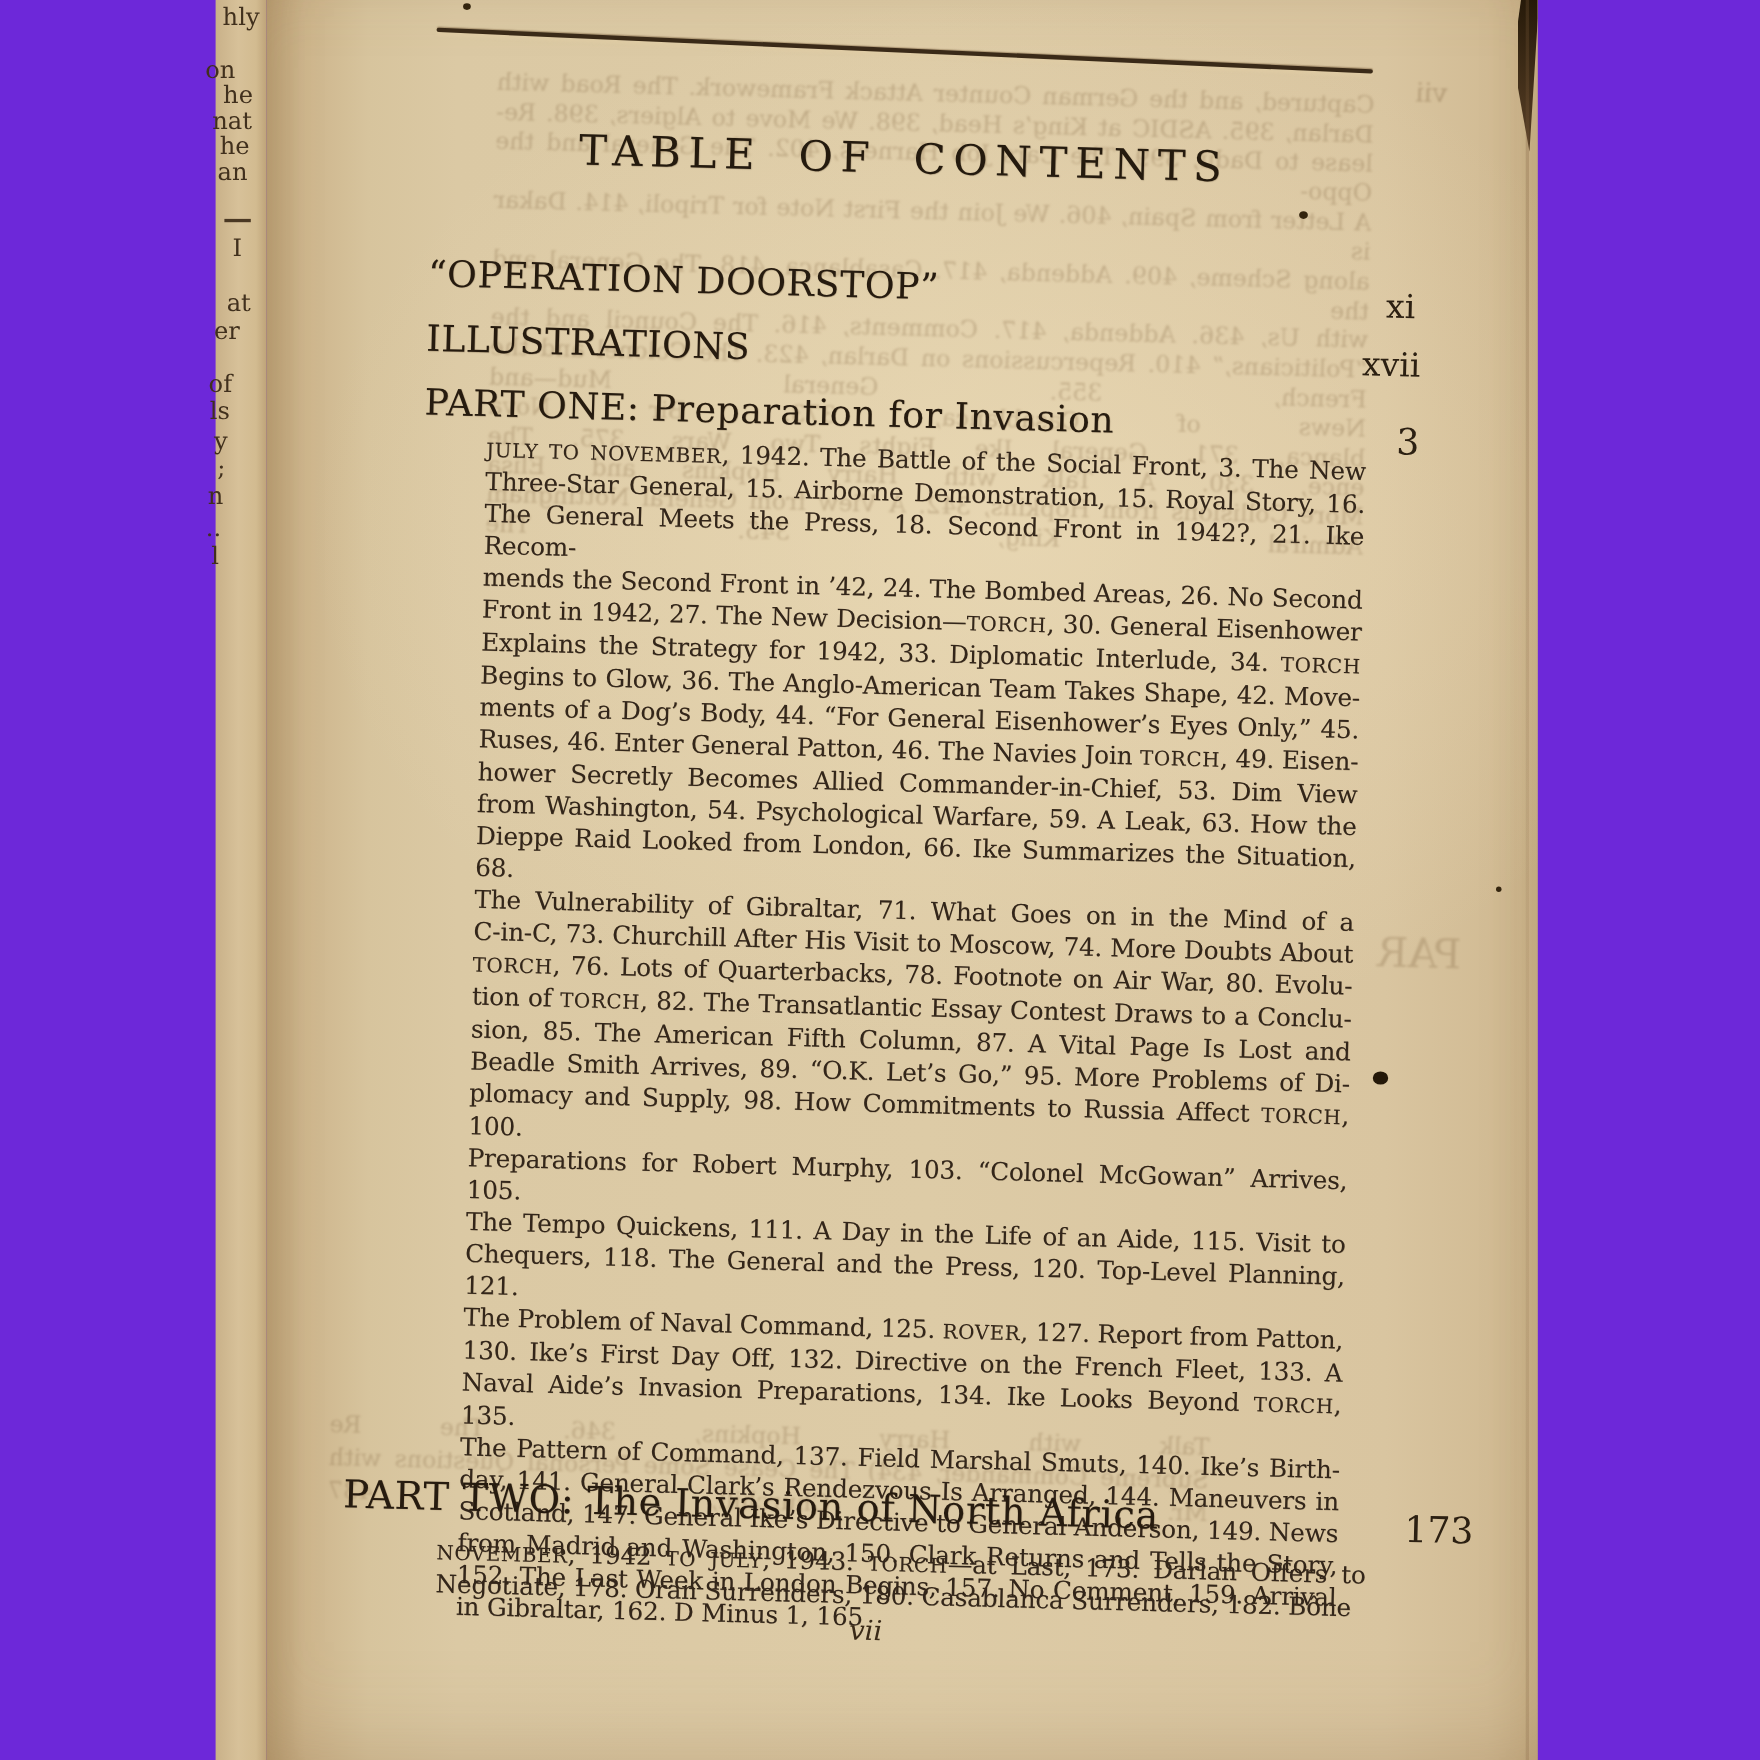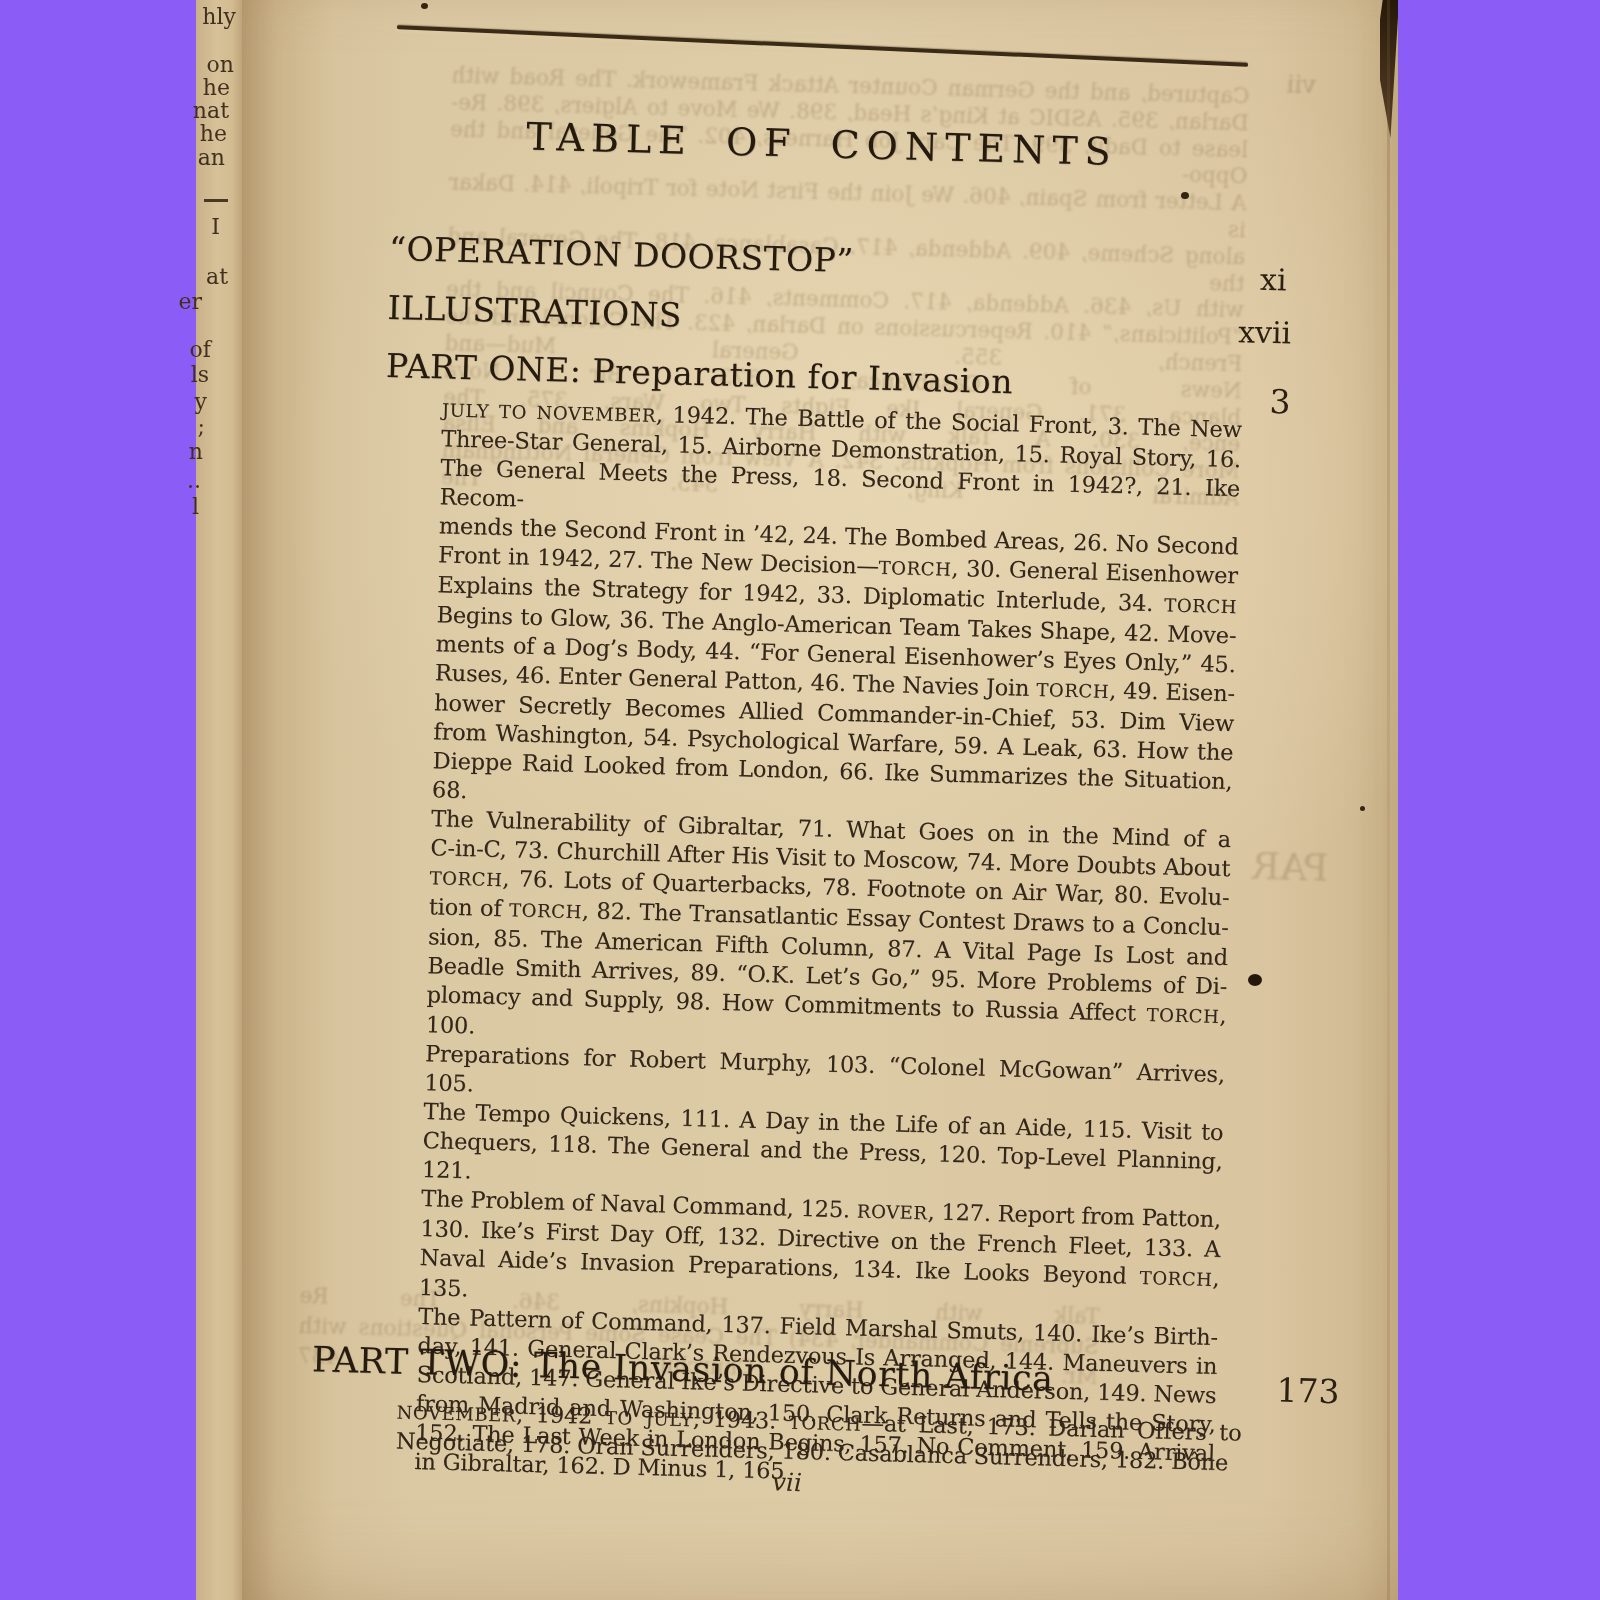--- a/index.html
+++ b/index.html
@@ -1,16 +1,16 @@
 <!DOCTYPE html>
 <html><head>
 <meta charset="utf-8">
 <style>
   html,body{margin:0;padding:0;background:#fff;}
-  .scene{position:relative;width:1600px;height:1600px;background:#8b5cf6;overflow:hidden;
+  .scene{position:relative;width:1600px;height:1600px;background:#6d28d9;overflow:hidden;
          font-family:"DejaVu Serif","Liberation Serif",serif;}
 
   
   .facing-page{position:absolute;left:196px;top:0;width:46px;height:1600px;
     background:linear-gradient(90deg,#c9b189 0%,#d7c199 45%,#d2bb90 80%,#bfa47a 100%);}
   .frag{position:absolute;color:#41301d;font-size:22px;filter:blur(.4px);white-space:nowrap;}
   .frag-rule{position:absolute;height:3px;width:24px;background:#4a3823;filter:blur(.5px);}
 
   
   .page{position:absolute;left:242px;top:0;width:1156px;height:1600px;
@@ -75,28 +75,28 @@
   .speck{position:absolute;border-radius:50%;background:#34250f;}
 </style>
 </head>
 <body>
 
 <div class="scene">
 
   <div class="facing-page">
     <div id="fragments">
         <div class="frag" style="top: 4px; right: 6px;">hly</div>
-        <div class="frag" style="top: 52px; right: 8px;">on</div>
+        <div class="frag" style="top: 52px; right: 28px;">on</div>
         <div class="frag" style="top: 75px; right: 12px;">he</div>
         <div class="frag" style="top: 98px; right: 13px;">nat</div>
         <div class="frag" style="top: 121px; right: 15px;">he</div>
         <div class="frag" style="top: 145px; right: 17px;">an</div>
         <div class="frag" style="top: 214px; right: 22px;">I</div>
         <div class="frag" style="top: 264px; right: 14px;">at</div>
-        <div class="frag" style="top: 289px; right: 40px;">er</div>
+        <div class="frag" style="top: 289px; right: 24px;">er</div>
         <div class="frag" style="top: 337px; right: 31px;">of</div>
         <div class="frag" style="top: 362px; right: 33px;">ls</div>
         <div class="frag" style="top: 389px; right: 35px;">y</div>
         <div class="frag" style="top: 414px; right: 37px;">;</div>
         <div class="frag" style="top: 439px; right: 39px;">n</div>
         <div class="frag" style="top: 468px; right: 41px;">..</div>
         <div class="frag" style="top: 494px; right: 43px;">l</div>
       </div>
     <div class="frag-rule" style="top:199px;right:14px;"></div>
   </div>

